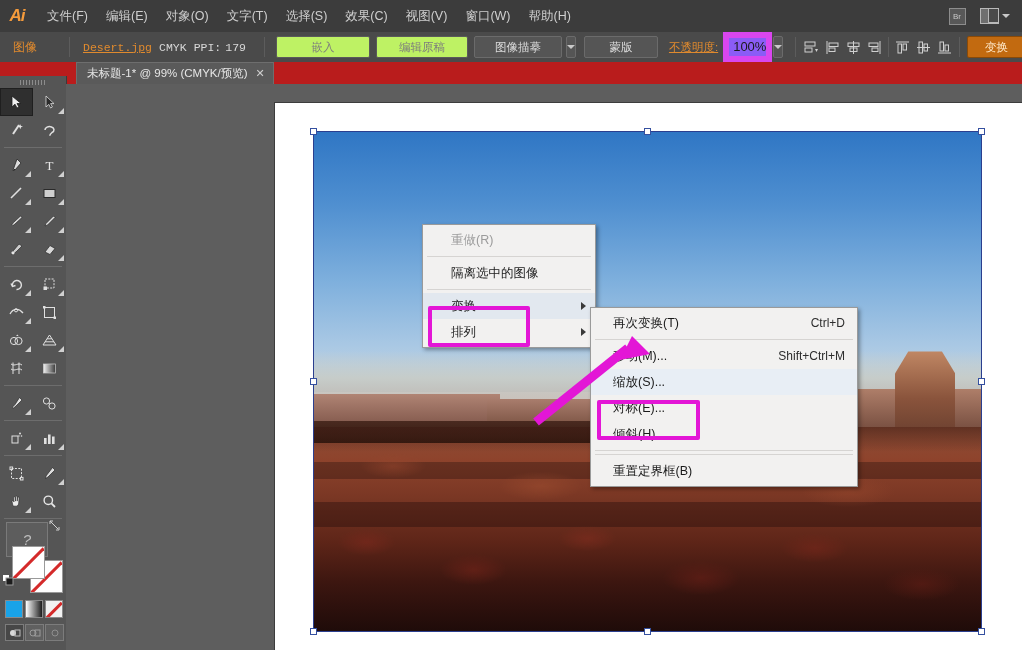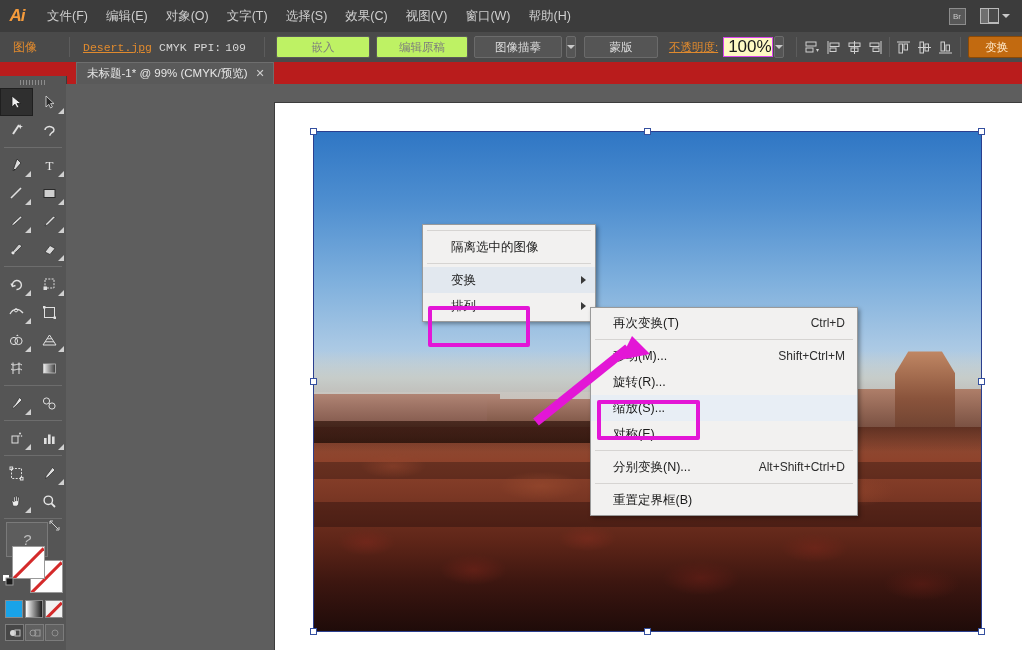--- a/index.html
+++ b/index.html
@@ -67,22 +67,22 @@
     background:#555;border:1px solid #6b6b6b;border-radius:2px;color:#dcdcdc;
     font-size:11.5px;margin:0 3px;white-space:nowrap;
   }
   .cb-btn.dim{color:#7d7d7d;border-color:#5a5a5a;background:#bef264;}
   .cb-btn-split{
     height:20px;width:16px;background:#555;border:1px solid #6b6b6b;border-radius:2px;
     display:flex;align-items:center;justify-content:center;margin-left:1px;
   }
   .cb-opacity-label{color:#e08a2e;text-decoration:underline;font-size:11.5px;margin:0 5px 0 8px;white-space:nowrap;}
   .cb-field{
-    height:18px;width:44px;background:#fef9c3;border:1px solid #d946ef;color:#1a1a1a;
-    font-size:17px;line-height:18px;padding-left:4px;
+    height:18px;width:44px;background:#8b5cf6;border:6px solid #d946ef;color:#1a1a1a;
+    font-size:13px;line-height:18px;padding-left:4px;
   }
   .cb-icon{
     width:21px;height:20px;margin:0 2px;display:flex;align-items:center;justify-content:center;
     border:1px solid transparent;
   }
   .cb-icon svg{display:block;}
 
   
   .tabbar{
     position:absolute;left:0;top:62px;width:1022px;height:22px;
@@ -337,21 +337,21 @@
     </div>
   </div>
 
   <div class="controlbar">
     <div class="grip"></div>
     <div class="cb-label">图像</div>
     <div class="cb-sep" style="margin-left:26px;"></div>
     <div class="cb-link" style="margin-left:8px;">Desert.jpg</div>
     <div class="cb-text">CMYK</div>
     <div class="cb-text">PPI:</div>
-    <div class="cb-text" style="margin-left:4px;">109</div>
+    <div class="cb-text" style="margin-left:4px;">179</div>
     <div class="cb-sep" style="margin-left:18px;"></div>
     <div class="cb-btn dim" style="min-width:72px;margin-left:6px;">嵌入</div>
     <div class="cb-btn dim" style="min-width:70px;">编辑原稿</div>
     <div class="cb-btn" style="min-width:66px;">图像描摹</div>
     <div class="cb-btn-split">
       <div class="caret" style="margin:0;"></div>
     </div>
     <div class="cb-btn" style="min-width:52px;margin-left:8px;">蒙版</div>
     <div class="cb-opacity-label">不透明度:</div>
     <div class="cb-field">100%</div>
@@ -739,20 +739,21 @@
       <div class="handle h-tr"></div>
       <div class="handle h-ml"></div>
       <div class="handle h-mr"></div>
       <div class="handle h-bl"></div>
       <div class="handle h-bc"></div>
       <div class="handle h-br"></div>
     </div>
   </div>
 
   <div class="ctxmenu">
+    <div class="mi disabled">重做(R)</div>
     <div class="ctx-sep"></div>
     <div class="mi">隔离选中的图像</div>
     <div class="ctx-sep"></div>
     <div class="mi hl">
       <span>变换</span>
       <span class="arrow"></span>
     </div>
     <div class="mi">
       <span>排列</span>
       <span class="arrow"></span>
@@ -762,34 +763,30 @@
   <div class="submenu">
     <div class="mi">
       <span>再次变换(T)</span>
       <span class="sc">Ctrl+D</span>
     </div>
     <div class="ctx-sep"></div>
     <div class="mi">
       <span>移动(M)...</span>
       <span class="sc">Shift+Ctrl+M</span>
     </div>
-    <div class="mi">
-      <span>旋转(R)...</span>
-    </div>
     <div class="mi hl">
       <span>缩放(S)...</span>
     </div>
     <div class="mi">
       <span>对称(E)...</span>
     </div>
+    <div class="mi">
+      <span>倾斜(H)...</span>
+    </div>
     <div class="ctx-sep"></div>
-    <div class="mi">
-      <span>分别变换(N)...</span>
-      <span class="sc">Alt+Shift+Ctrl+D</span>
-    </div>
     <div class="ctx-sep"></div>
     <div class="mi">
       <span>重置定界框(B)</span>
     </div>
   </div>
 
   <div class="mg-box b1"></div>
   <div class="mg-box b2"></div>
   <svg class="mg-arrow" style="left:500px;top:330px;width:190px;height:100px;" viewBox="0 0 190 100">
     <path d="M128 18 L36 92" stroke="#e316d6" stroke-width="9" fill="none" stroke-linecap="butt"></path>

